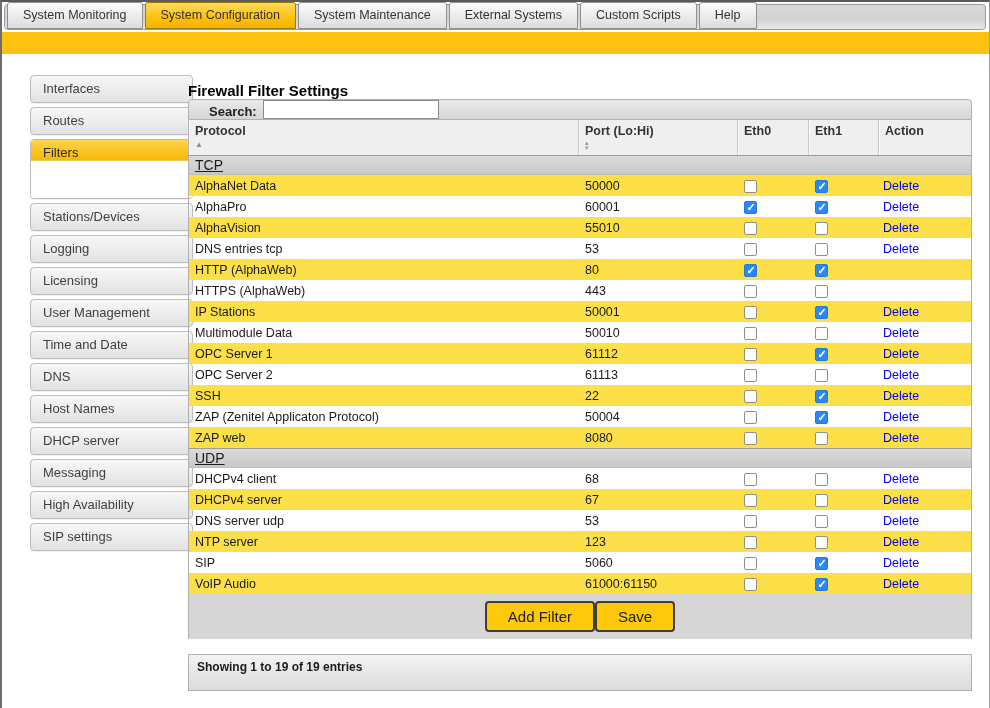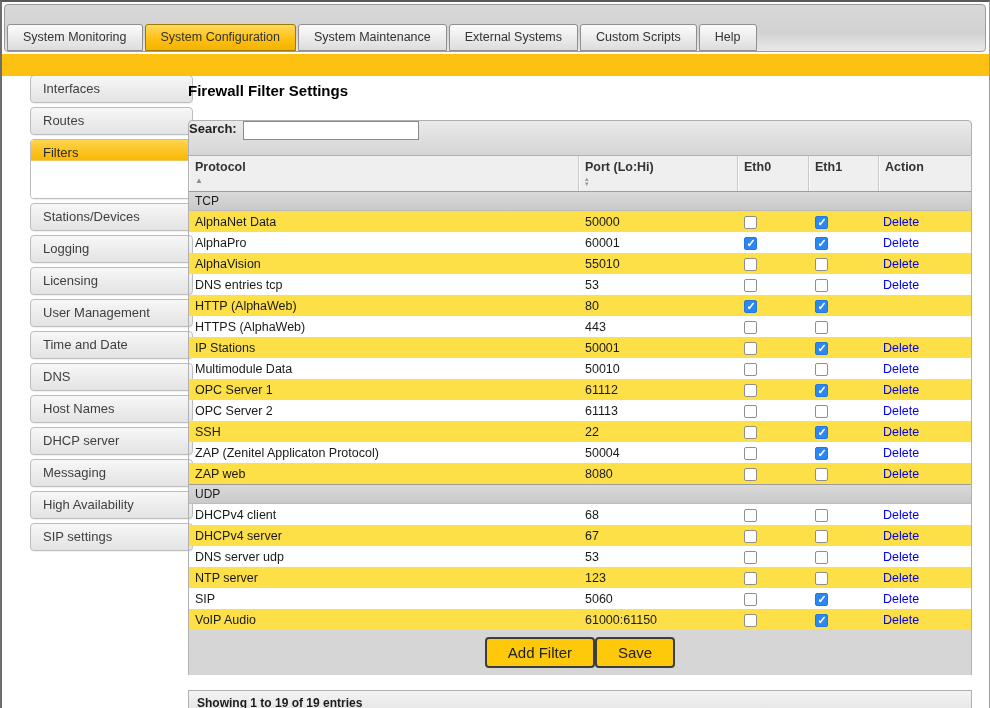--- a/index.html
+++ b/index.html
@@ -2,59 +2,59 @@
 <html><head>
 <meta charset="utf-8">
 <style>
   * { margin:0; padding:0; box-sizing:border-box; }
   html,body { width:990px; height:708px; }
   body { font-family:"Liberation Sans", sans-serif; background:#ffffff; }
   .page { position:relative; width:990px; height:708px; background:#fff;
           border-left:2px solid #6e6e6e; border-top:2px solid #5a5a5a; border-right:1px solid #9a9a9a; overflow:hidden; }
 
   
-  .tabstrip { margin:2px 3px 0 2px; height:48px; background:linear-gradient(#d9d9d9,#d2d2d2 60%,#e8e8e8);
+  .tabstrip { margin:2px 3px 0 2px; height:26px; background:linear-gradient(#d9d9d9,#d2d2d2 60%,#e8e8e8);
               border:1px solid #9c9c9c; border-radius:4px; display:flex; align-items:flex-end; padding-left:2px; }
   .tab { height:27px; line-height:25px; padding:0 15px; margin-right:2px; font-size:12.5px; color:#333;
          background:linear-gradient(#fcfcfc,#dcdcdc); border:1px solid #8f8f8f; border-radius:3px 3px 0 0;
          cursor:pointer; white-space:nowrap; }
   .tab.active { background:linear-gradient(#ffd95e,#fdc112 55%,#f5b200); border-color:#9c7b00; font-weight:normal; }
   .yellowbar { height:22px; background:#fdc112; margin-top:2px; }
 
   
   .sidebar { position:absolute; left:28px; top:73px; width:163px; }
   .side-item { height:28px; line-height:26px; margin-bottom:4px; padding-left:12px; font-size:13px; color:#3f3f3f;
                background:linear-gradient(#f7f7f7,#e3e3e3); border:1px solid #bdbdbd; border-radius:4px;
                box-shadow:0 1px 1px rgba(0,0,0,.06); cursor:pointer; }
   .side-item.active-wrap { height:auto; padding:0; background:#fff; overflow:hidden; }
   .side-item.active-wrap .active-head { height:20px; line-height:26px; padding-left:12px;
                background:linear-gradient(#ffd44d,#f8b703); border-radius:3px 3px 0 0; color:#2b2b2b; }
   .side-item.active-wrap .active-panel { height:38px; background:#fff; border-top:1px solid #e8c75e; }
 
   
   .main { position:absolute; left:186px; top:80px; width:784px; }
-  .page-title { font-size:15px; font-weight:bold; color:#000; margin-bottom:21px; }
-
-  .searchbar { height:36px; background:linear-gradient(#eaeaea,#d5d5d5); border:1px solid #b0b0b0;
-               border-radius:4px 4px 0 0; display:flex; align-items:flex-start; padding-left:0; }
+  .page-title { font-size:15px; font-weight:bold; color:#000; }
+
+  .searchbar { height:21px; background:linear-gradient(#eaeaea,#d5d5d5); border:1px solid #b0b0b0;
+               border-radius:4px 4px 0 0; display:flex; align-items:flex-end; padding-left:20px; }
   .searchbar label { font-size:13px; font-weight:bold; color:#222; margin-right:6px; }
   .searchbar input { width:176px; height:19px; border:1px solid #8a8a8a; background:#fff; font-size:12px; padding:0 3px; }
 
   .grid-row { display:grid; grid-template-columns:390px 159px 71px 70px 94px; align-items:center; }
 
   .thead { background:#efefef; border-left:1px solid #b0b0b0; border-right:1px solid #b0b0b0; height:35px; align-items:stretch; }
   .th { padding:4px 0 0 6px; border-right:1px solid #c9c9c9; box-shadow:inset 1px 0 0 #fbfbfb; position:relative; }
   .th:last-child { border-right:none; }
   .th .lbl { font-size:12.5px; font-weight:bold; color:#333; display:block; }
   .sort-asc { display:block; font-size:8px; color:#8c8c8c; line-height:10px; margin-top:2px; }
   .sort-both { display:block; font-size:7px; color:#9a9a9a; line-height:5px; margin-top:2px; }
 
   .tbody { border-left:1px solid #b0b0b0; border-right:1px solid #b0b0b0; }
   .group-head { height:20px; line-height:19px; background:linear-gradient(#dadada,#c9c9c9); border-top:1px solid #9c9c9c;
-                border-bottom:1px solid #bdbdbd; padding-left:6px; font-size:12px; color:#1c1c1c; }
+                border-bottom:1px solid #bdbdbd; padding-left:6px; font-size:14px; color:#1c1c1c;text-decoration:underline; }
   .row { height:21px; font-size:12.5px; color:#1a1a1a; }
   .row.stripe { background:#fde047; }
   .cell-protocol { padding-left:6px; white-space:nowrap; overflow:hidden; }
   .cell-port { padding-left:6px; }
   .cell-eth { padding-left:6px; }
   .cb { width:13px; height:13px; display:inline-block; background:#fff; border:1px solid #8f8f8f; border-radius:2px;
         vertical-align:middle; cursor:pointer; position:relative; }
   .cb.checked { background:#2b87f4; border-color:#2477dd; }
   .cb.checked::after { content:"\2713"; position:absolute; left:1.5px; top:-1px; color:#fff; font-size:11px; font-weight:bold; }
   .del { font-size:12.5px; color:#0000ee; text-decoration:none; cursor:pointer; padding-left:4px; }

